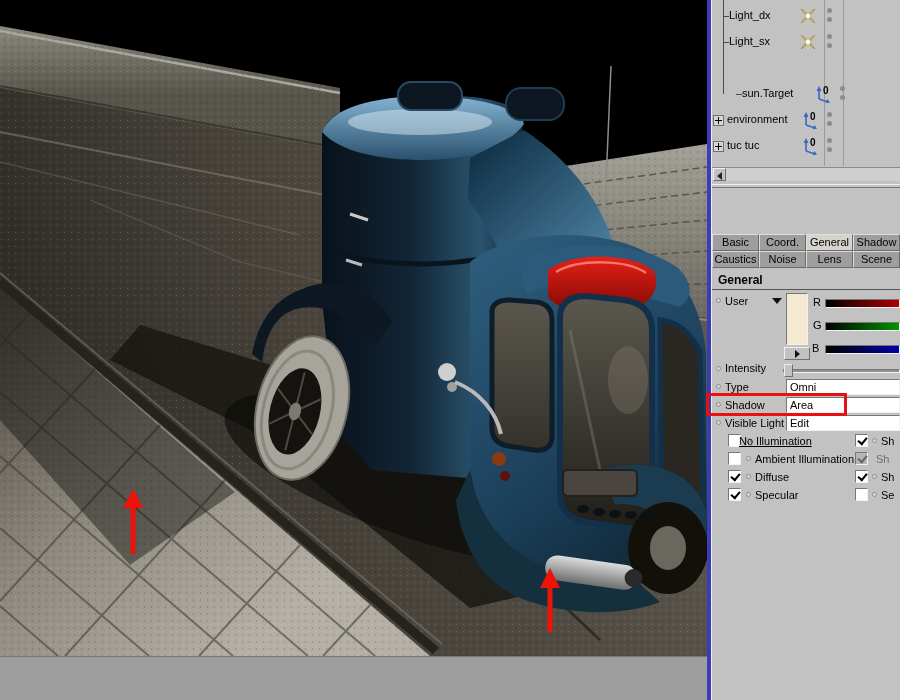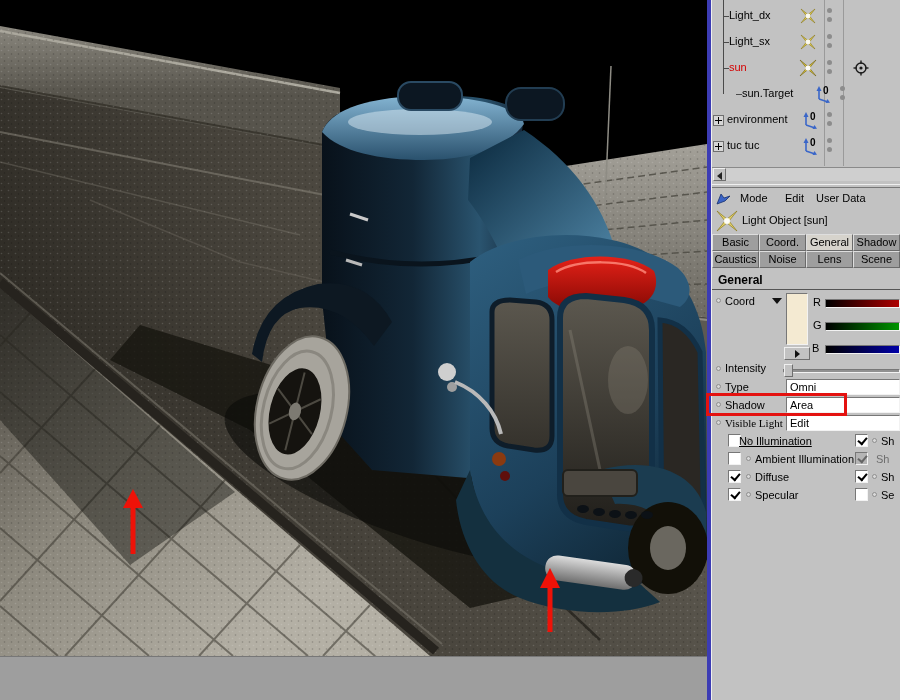--- a/index.html
+++ b/index.html
@@ -303,40 +303,20 @@
         <svg class="om-icon" width="20" height="20">
           <path d="M3,3 L8.5,10 L3,17 L10,11.5 L17,17 L11.5,10 L17,3 L10,8.5 Z" fill="#ddc84e" stroke="#8a7a20" stroke-width="0.6"></path>
             <circle cx="10" cy="10" r="2.4" fill="#fff" opacity="0.9"></circle>
         </svg>
         <div class="om-dots">
             <div class="om-dot"></div>
             <div class="om-dot"></div>
           </div>
       </div>
 
-      <div class="om-row" style="top:56px;">
-        <div class="om-tick"></div>
-        <span class="om-label red-name" style="left:17px;">sun</span>
-        <svg class="om-icon" width="20" height="20">
-          <path d="M2,2 L8.5,10 L2,18 L10,11.5 L18,18 L11.5,10 L18,2 L10,8.5 Z" fill="#d8c23e" stroke="#6e6010" stroke-width="0.6"></path>
-            <circle cx="10" cy="10" r="2.6" fill="#fff" opacity="0.95"></circle>
-        </svg>
-        <div class="om-dots">
-            <div class="om-dot"></div>
-            <div class="om-dot"></div>
-          </div>
-        <svg class="om-tag" width="16" height="16">
-          <circle cx="8" cy="8" r="5" fill="none" stroke="#1a1a1a" stroke-width="1.4"></circle>
-          <line x1="8" y1="0.5" x2="8" y2="4" stroke="#1a1a1a" stroke-width="1.4"></line>
-          <line x1="8" y1="12" x2="8" y2="15.5" stroke="#1a1a1a" stroke-width="1.4"></line>
-          <line x1="0.5" y1="8" x2="4" y2="8" stroke="#1a1a1a" stroke-width="1.4"></line>
-          <line x1="12" y1="8" x2="15.5" y2="8" stroke="#1a1a1a" stroke-width="1.4"></line>
-          <circle cx="8" cy="8" r="1.6" fill="#1a1a1a"></circle>
-        </svg>
-      </div>
 
       <div class="om-row" style="top:82px;margin-left:13px;">
         <div class="om-tick"></div>
         <span class="om-label" style="left:17px;">sun.Target</span>
         <svg class="om-axis" width="18" height="18">
           <line x1="4" y1="14" x2="4" y2="4" stroke="#3a66c8" stroke-width="1.6"></line>
             <polygon points="4,1 1.5,6 6.5,6" fill="#3a66c8"></polygon>
           <line x1="4" y1="14" x2="13" y2="17" stroke="#3a66c8" stroke-width="1.6"></line>
             <polygon points="15,17.7 10.5,18 12.5,14" fill="#3a66c8"></polygon>
           <text x="8" y="9" font-size="10" font-weight="bold" fill="#000">0</text>
@@ -382,52 +362,37 @@
 
     <div class="om-scroll">
       <div class="track"></div>
       <div class="btn r3d">
           <div class="tri-left"></div>
         </div>
     </div>
 
     <div class="panel-divider"></div>
 
-    <div class="am-menu">
-      <svg width="16" height="14" style="position:absolute;left:4px;top:2px;">
-        <polygon points="1,13 5,3 8,7 14,5 9,10" fill="#3a63c6" stroke="#16306e" stroke-width="0.8"></polygon>
-      </svg>
-      <span class="mi" style="left:28px;">Mode</span>
-      <span class="mi" style="left:73px;">Edit</span>
-      <span class="mi" style="left:104px;">User Data</span>
-    </div>
-
-    <div class="am-title">
-      <svg width="24" height="24" style="position:absolute;left:3px;top:1px;">
-        <path d="M2,2 L10,12 L2,22 L12,14 L22,22 L14,12 L22,2 L12,10 Z" fill="#e4d26a" stroke="#8a7a20" stroke-width="0.7"></path>
-          <circle cx="12" cy="12" r="3" fill="#fff" opacity="0.95"></circle>
-      </svg>
-      <span class="t">Light Object [sun]</span>
-    </div>
+
 
     <div class="tabs">
       <div class="tab">Basic</div>
       <div class="tab">Coord.</div>
       <div class="tab active">General</div>
       <div class="tab">Shadow</div>
       <div class="tab">Caustics</div>
       <div class="tab">Noise</div>
       <div class="tab">Lens</div>
       <div class="tab">Scene</div>
     </div>
 
     <div class="sec-head">General</div>
 
     <div class="dot-pre" style="left:4px;top:298px;"></div>
-    <span class="f-label" style="left:13px;top:295px;">Coord</span>
+    <span class="f-label" style="left:13px;top:295px;">User</span>
     <div class="tri-down" style="left:60px;top:298px;"></div>
     <div class="swatch s3d"></div>
     <div class="swatch-btn r3d">
         <div class="tri-right"></div>
       </div>
     <span class="f-label" style="left:101px;top:296px;">R</span>
     <span class="f-label" style="left:101px;top:319px;">G</span>
     <span class="f-label" style="left:100px;top:342px;">B</span>
     <div class="chan-bar bar-r s3d" style="top:299px;"></div>
     <div class="chan-bar bar-g s3d" style="top:322px;"></div>
@@ -440,21 +405,21 @@
 
     <div class="dot-pre" style="left:4px;top:384px;"></div>
     <span class="f-label" style="left:13px;top:381px;">Type</span>
     <div class="field s3d" style="top:379px;">Omni</div>
 
     <div class="dot-pre" style="left:4px;top:402px;"></div>
     <span class="f-label" style="left:13px;top:399px;">Shadow</span>
     <div class="field s3d" style="top:397px;">Area</div>
 
     <div class="dot-pre" style="left:4px;top:420px;"></div>
-    <span class="f-label" style="left:13px;top:417px;font-family:Liberation Serif, serif;">Visible Light</span>
+    <span class="f-label" style="left:13px;top:417px;">Visible Light</span>
     <div class="field s3d" style="top:415px;">Edit</div>
 
     <div class="cb-row">
       <div class="chk s3d" style="left:16px;top:434px;"></div>
       <div class="dot-pre" style="left:34px;top:438px;"></div>
       <span class="lbl" style="left:27px;top:435px;text-decoration:underline;">No Illumination</span>
       <div class="chk s3d checked" style="left:143px;top:434px;"></div>
       <div class="dot-pre" style="left:160px;top:438px;"></div>
       <span class="lbl" style="left:169px;top:435px;">Sh</span>
     </div>

